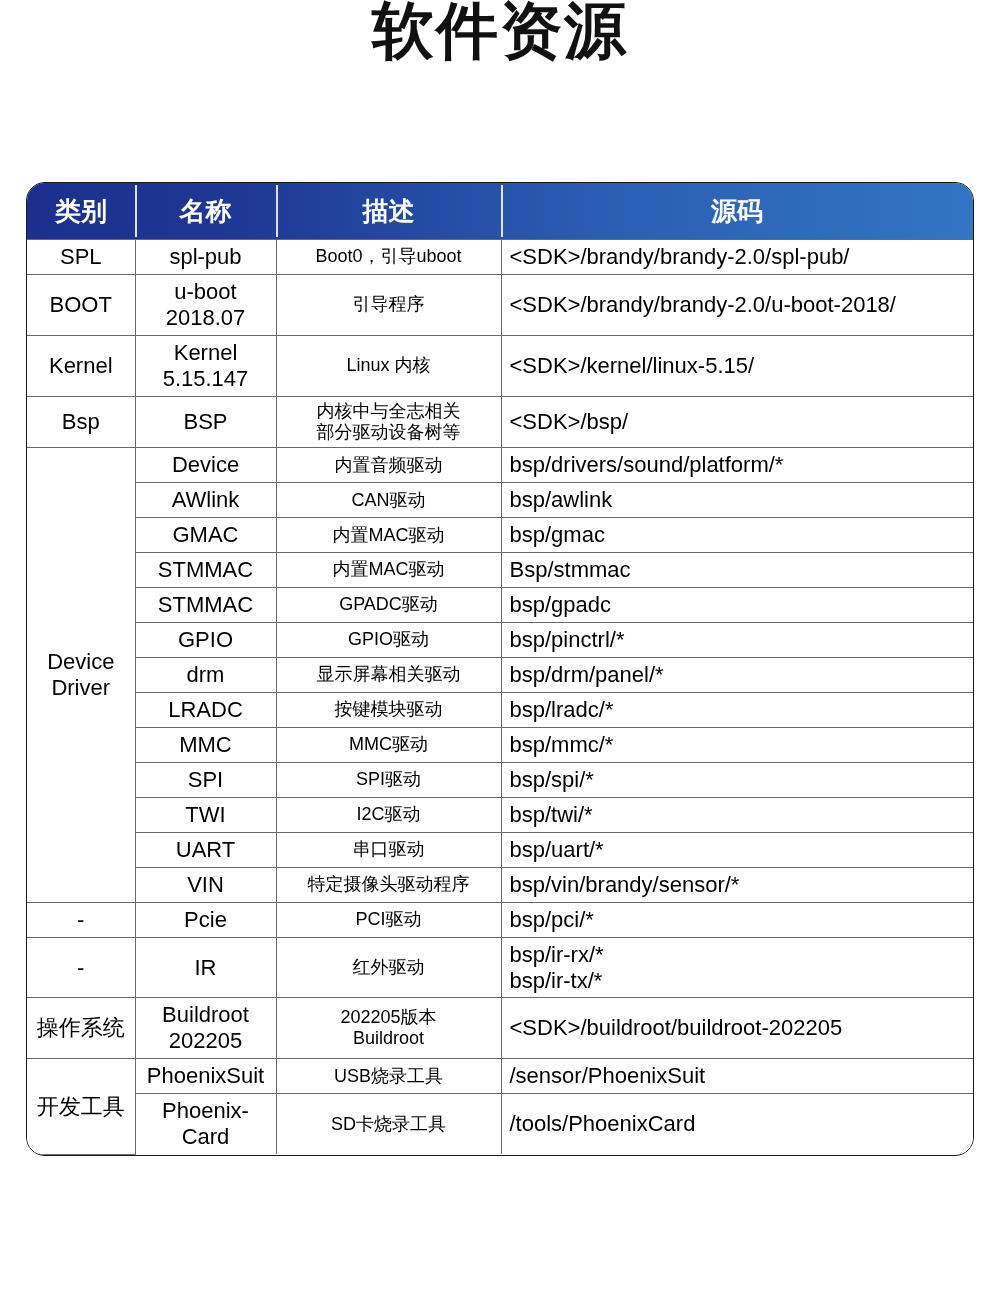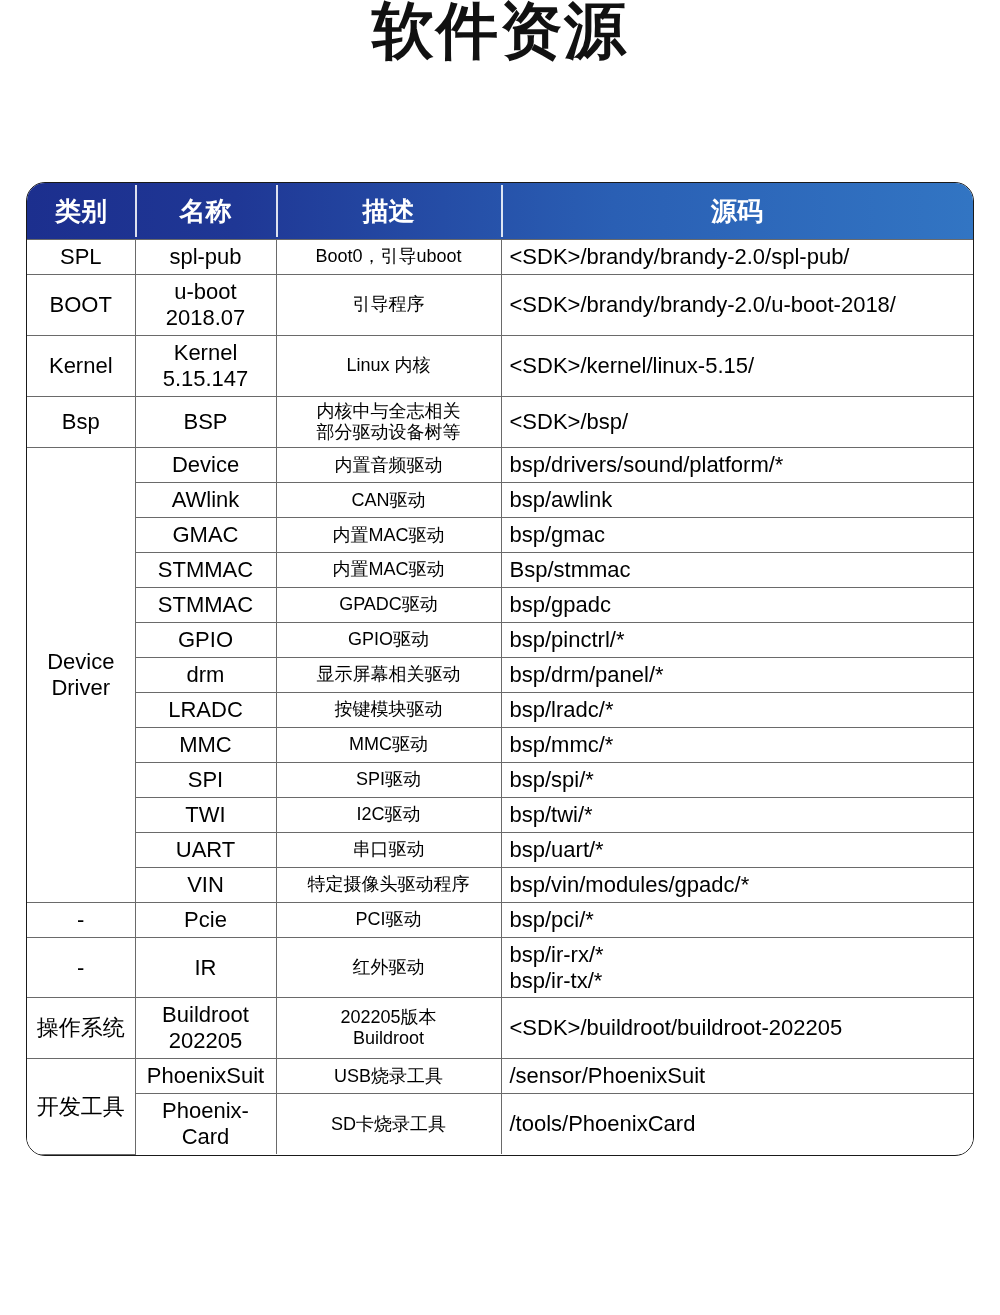--- a/index.html
+++ b/index.html
@@ -204,21 +204,21 @@
           <td class="src two-line">bsp/twi/*</td>
         </tr>
         <tr>
           <td class="two-line">UART</td>
           <td class="two-line r-sm">串口驱动</td>
           <td class="src two-line">bsp/uart/*</td>
         </tr>
         <tr>
           <td class="two-line">VIN</td>
           <td class="two-line r-sm">特定摄像头驱动程序</td>
-          <td class="src two-line">bsp/vin/modules/gpadc/*</td>
+          <td class="src two-line">bsp/vin/brandy/sensor/*</td>
         </tr>
         <tr>
           <td class="two-line dash">-</td>
           <td class="two-line">Pcie</td>
           <td class="two-line r-sm">PCI驱动</td>
           <td class="src two-line">bsp/pci/*</td>
         </tr>
         <tr>
           <td class="two-line dash">-</td>
           <td class="two-line">IR</td>

